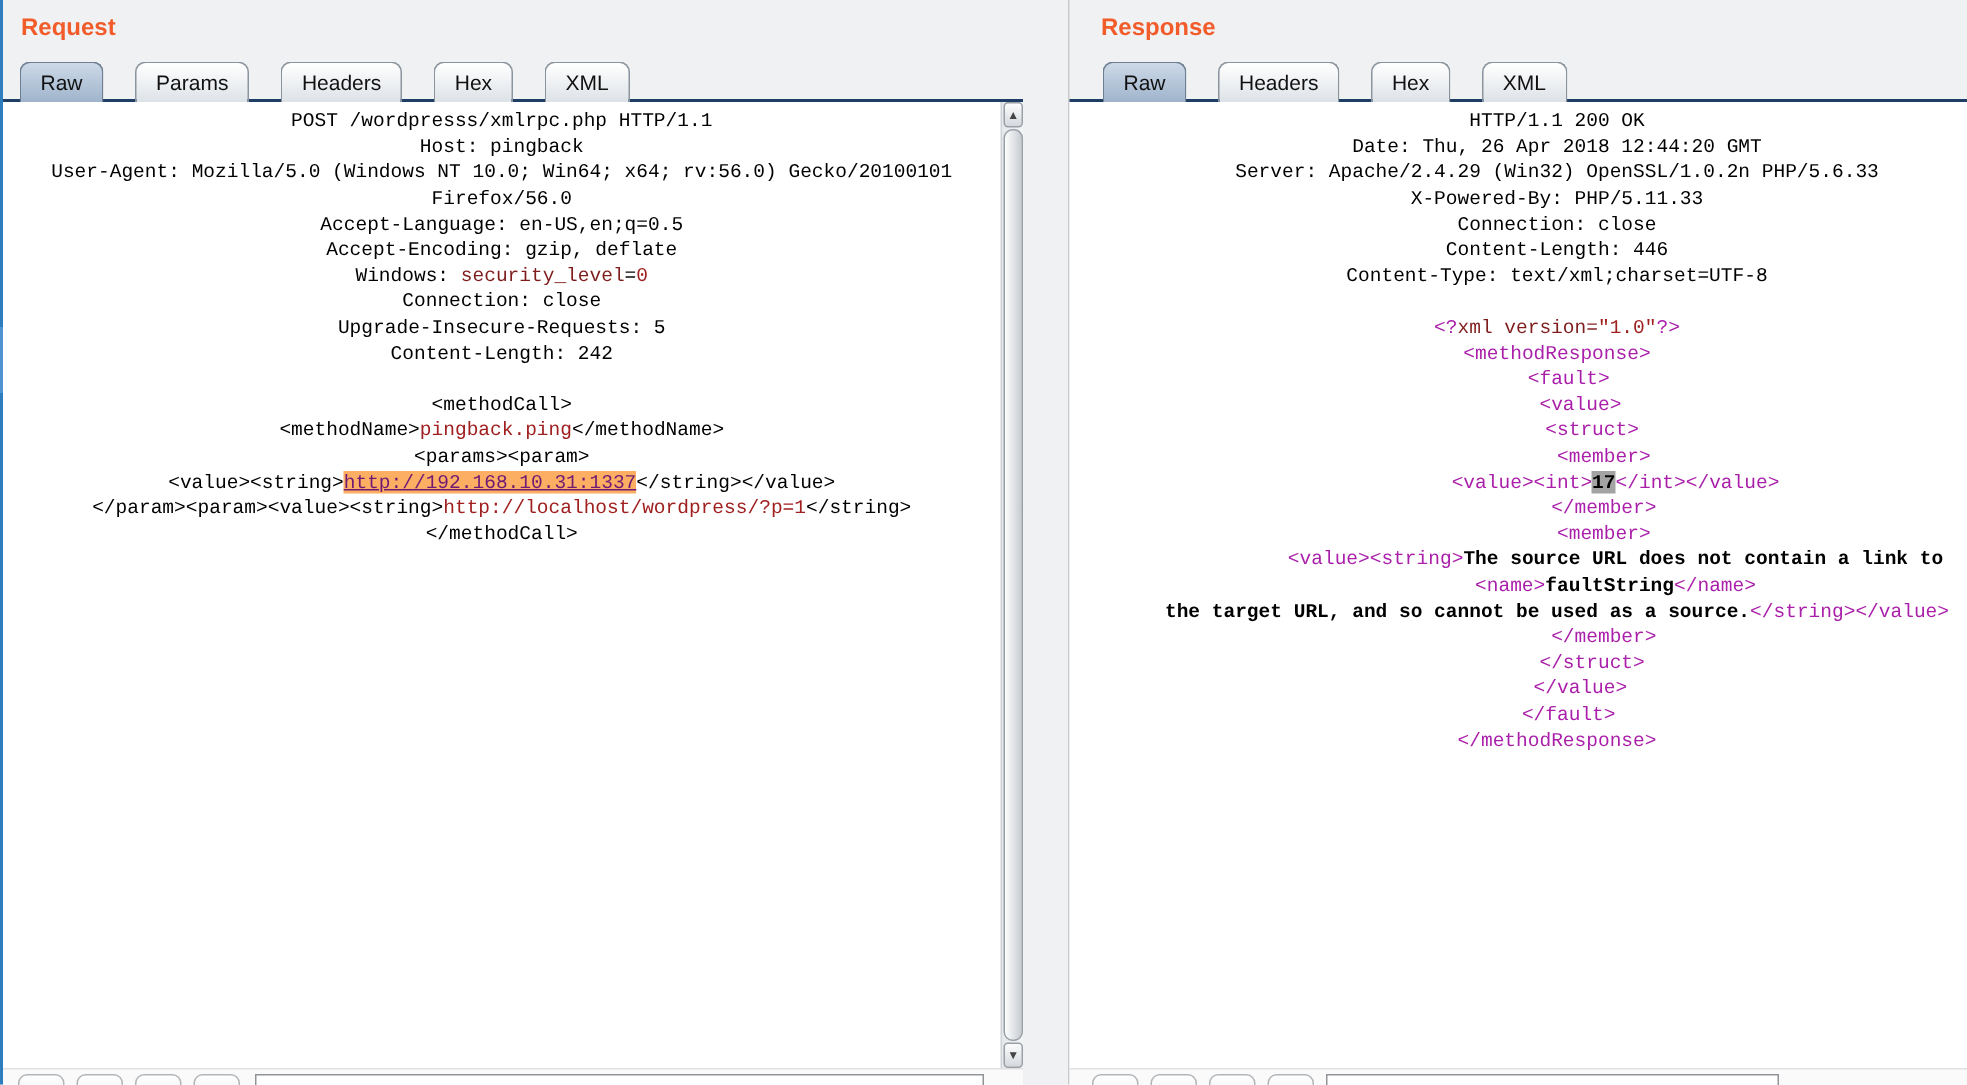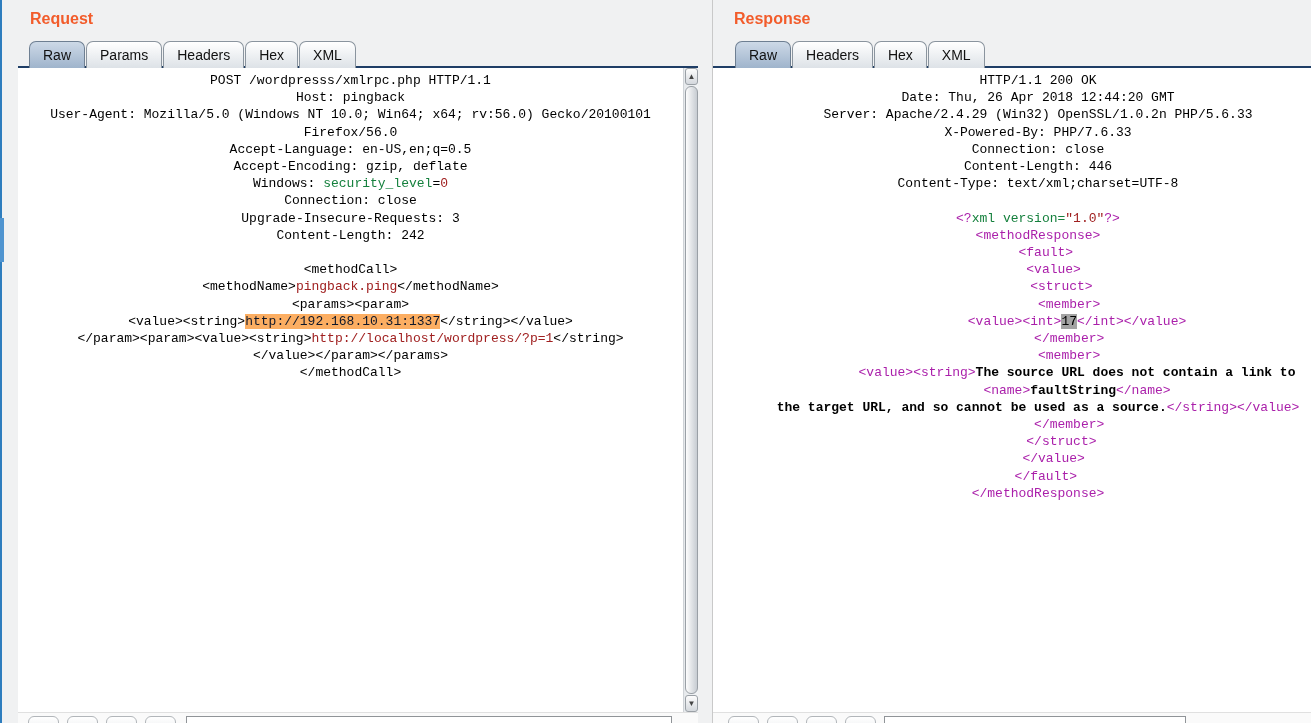--- a/index.html
+++ b/index.html
@@ -2,49 +2,49 @@
 <html><head>
 <meta charset="utf-8">
 <style>
   * { margin:0; padding:0; box-sizing:border-box; }
   html,body { width:1311px; height:723px; overflow:hidden; background:#f0f1f2;
               font-family:"Liberation Sans", sans-serif; }
   .win-border { position:absolute; left:0; top:0; width:2px; height:723px; background:#2e7dbe; }
   .splitter-handle { position:absolute; left:0; top:218px; width:4px; height:44px; background:#4f94d0; }
 
   .pane { position:absolute; top:0; height:723px; background:#f0f1f2; }
-  .pane-request { left:18px; width:680px; }
+  .pane-request { left:2px; width:680px; }
   .pane-response { left:712px; width:649px; border-left:1px solid #c9c9c9; }
 
   .pane-title { position:absolute; top:10px; font-size:16px; font-weight:bold; color:#f25c2b; }
   .pane-request .pane-title { left:12px; }
   .pane-response .pane-title { left:21px; }
 
-  .tabs { position:absolute; top:40px; height:28px; display:flex; align-items:flex-end; gap:1px; z-index:2; }
+  .tabs { position:absolute; top:40px; height:28px; display:flex; align-items:flex-end; gap:21px; z-index:2; }
   .pane-request .tabs { left:11px; }
   .pane-response .tabs { left:22px; }
   .tab { height:27px; padding:0 13px; display:flex; align-items:center;
          font-size:14px; color:#111; background:linear-gradient(#ffffff,#dde2e7);
          border:1px solid #8a949e; border-bottom:none; border-radius:7px 7px 0 0; cursor:default; }
   .tab.selected { background:linear-gradient(#cdd9e7,#9fb4cc); border-color:#6e7f92; }
   .tab-underline { position:absolute; top:66px; left:0; right:0; height:2px; background:#1f3e66; z-index:1; }
 
   .editor { position:absolute; top:68px; left:0; right:0; height:644px; background:#ffffff; overflow:hidden;text-align:center; }
   .code { font-family:"Liberation Mono","DejaVu Sans Mono",monospace; font-size:13px; line-height:17.2px; color:#000; }
   .pane-request .code { padding:4px 20px 4px 5px; }
   .pane-response .code { padding:4px 12px 4px 14px; }
   .line { white-space:pre-wrap; min-height:17.2px; word-break:break-word; }
 
   .seg-p   { color:#000000; }
-  .seg-b   { color:#15803d; }
+  .seg-b   { color:#7f1d1d; }
   .seg-r   { color:#a02020; }
   .seg-m   { color:#aa1faa; }
   .seg-bold{ color:#000000; font-weight:bold; }
-  .seg-hl  { color:#0f172a; background:#fcae62; }
-  .seg-hlb { color:#000000; font-weight:normal; background:#a3a3a3; }
+  .seg-hl  { color:#701a75; background:#fcae62;text-decoration:underline; }
+  .seg-hlb { color:#000000; font-weight:bold; background:#a3a3a3; }
 
   
   .vscroll { position:absolute; top:68px; right:0; width:15px; height:644px;
              background:linear-gradient(to right,#e6e9ec,#f2f4f6); border-left:1px solid #cfd3d7; }
   .sb-btn { position:absolute; left:1px; width:13px; height:17px;
             background:linear-gradient(#fdfdfd,#d4d8dd); border:1px solid #9aa0a6; border-radius:3px;
             font-size:8px; color:#444; display:flex; align-items:center; justify-content:center; }
   .sb-up { top:0; }
   .sb-down { bottom:0; }
   .sb-thumb { position:absolute; left:1px; top:18px; width:13px; height:608px;
@@ -83,29 +83,28 @@
   <div class="editor">
     <div class="code">
         <div class="line"><span class="seg-p">POST /wordpresss/xmlrpc.php HTTP/1.1</span></div>
         <div class="line"><span class="seg-p">Host: pingback</span></div>
         <div class="line"><span class="seg-p">User-Agent: Mozilla/5.0 (Windows NT 10.0; Win64; x64; rv:56.0) Gecko/20100101</span></div>
         <div class="line"><span class="seg-p">Firefox/56.0</span></div>
         <div class="line"><span class="seg-p">Accept-Language: en-US,en;q=0.5</span></div>
         <div class="line"><span class="seg-p">Accept-Encoding: gzip, deflate</span></div>
         <div class="line"><span class="seg-p">Windows: </span><span class="seg-b">security_level</span><span class="seg-p">=</span><span class="seg-r">0</span></div>
         <div class="line"><span class="seg-p">Connection: close</span></div>
-        <div class="line"><span class="seg-p">Upgrade-Insecure-Requests: 3</span></div>
+        <div class="line"><span class="seg-p">Upgrade-Insecure-Requests: 5</span></div>
         <div class="line"><span class="seg-p">Content-Length: 242</span></div>
         <div class="line">&nbsp;</div>
         <div class="line"><span class="seg-p">&lt;methodCall&gt;</span></div>
         <div class="line"><span class="seg-p">&lt;methodName&gt;</span><span class="seg-r">pingback.ping</span><span class="seg-p">&lt;/methodName&gt;</span></div>
         <div class="line"><span class="seg-p">&lt;params&gt;&lt;param&gt;</span></div>
         <div class="line"><span class="seg-p">&lt;value&gt;&lt;string&gt;</span><span class="seg-hl">http://192.168.10.31:1337</span><span class="seg-p">&lt;/string&gt;&lt;/value&gt;</span></div>
         <div class="line"><span class="seg-p">&lt;/param&gt;&lt;param&gt;&lt;value&gt;&lt;string&gt;</span><span class="seg-r">http://localhost/wordpress/?p=1</span><span class="seg-p">&lt;/string&gt;</span></div>
-        <div class="line"><span class="seg-p">&lt;/value&gt;&lt;/param&gt;&lt;/params&gt;</span></div>
         <div class="line"><span class="seg-p">&lt;/methodCall&gt;</span></div>
       </div>
   </div>
   <div class="vscroll">
     <div class="sb-btn sb-up">▲</div>
     <div class="sb-thumb"></div>
     <div class="sb-btn sb-down">▼</div>
   </div>
   <div class="searchbar">
     <div class="sb-round-btn"></div>
@@ -123,21 +122,21 @@
       <div class="tab">Headers</div>
       <div class="tab">Hex</div>
       <div class="tab">XML</div>
     </div>
   <div class="tab-underline"></div>
   <div class="editor">
     <div class="code">
         <div class="line"><span class="seg-p">HTTP/1.1 200 OK</span></div>
         <div class="line"><span class="seg-p">Date: Thu, 26 Apr 2018 12:44:20 GMT</span></div>
         <div class="line"><span class="seg-p">Server: Apache/2.4.29 (Win32) OpenSSL/1.0.2n PHP/5.6.33</span></div>
-        <div class="line"><span class="seg-p">X-Powered-By: PHP/7.6.33</span></div>
+        <div class="line"><span class="seg-p">X-Powered-By: PHP/5.11.33</span></div>
         <div class="line"><span class="seg-p">Connection: close</span></div>
         <div class="line"><span class="seg-p">Content-Length: 446</span></div>
         <div class="line"><span class="seg-p">Content-Type: text/xml;charset=UTF-8</span></div>
         <div class="line">&nbsp;</div>
         <div class="line"><span class="seg-m">&lt;?</span><span class="seg-b">xml version=</span><span class="seg-r">"1.0"</span><span class="seg-m">?&gt;</span></div>
         <div class="line"><span class="seg-m">&lt;methodResponse&gt;</span></div>
         <div class="line"><span class="seg-p">  </span><span class="seg-m">&lt;fault&gt;</span></div>
         <div class="line"><span class="seg-p">    </span><span class="seg-m">&lt;value&gt;</span></div>
         <div class="line"><span class="seg-p">      </span><span class="seg-m">&lt;struct&gt;</span></div>
         <div class="line"><span class="seg-p">        </span><span class="seg-m">&lt;member&gt;</span></div>

